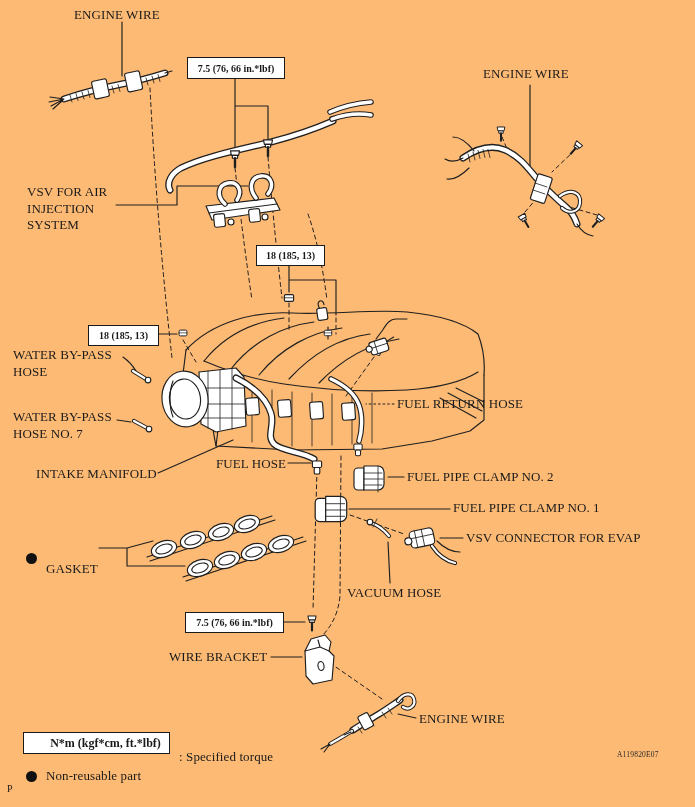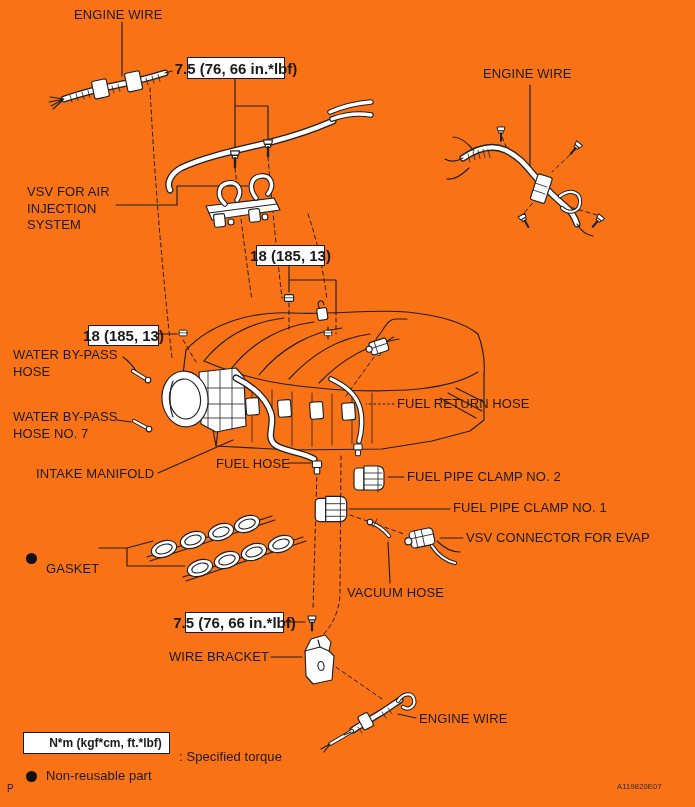--- a/index.html
+++ b/index.html
@@ -1,34 +1,34 @@
 <!DOCTYPE html>
 <html><head>
 <meta charset="utf-8">
 <style>
   html,body{margin:0;padding:0;background:#fff;}
-  .stage{position:relative;width:695px;height:807px;background:#f97316;overflow:hidden;
-         font-family:Liberation Sans, sans-serif;color:#1a1a1a;}
+  .stage{position:relative;width:695px;height:807px;background:#fdba74;overflow:hidden;
+         font-family:Liberation Serif, serif;color:#1a1a1a;}
   #art{position:absolute;left:0;top:0;}
   .ln{fill:none;stroke:#1f1f1f;stroke-width:1.15;stroke-linecap:round;stroke-linejoin:round;}
   .thin{stroke-width:.8;}
   .dash{stroke-dasharray:4 3.4;stroke-width:1;}
   .dot{stroke-dasharray:1.8 2.8;stroke-width:1;}
   .to{fill:none;stroke:#1f1f1f;stroke-width:7;stroke-linecap:round;stroke-linejoin:round;}
   .ti{fill:none;stroke:#ffffff;stroke-width:4.4;stroke-linecap:round;stroke-linejoin:round;}
   .to2{fill:none;stroke:#1f1f1f;stroke-width:5.6;stroke-linecap:round;stroke-linejoin:round;}
   .ti2{fill:none;stroke:#ffffff;stroke-width:3.4;stroke-linecap:round;stroke-linejoin:round;}
   .to3{fill:none;stroke:#1f1f1f;stroke-width:4.2;stroke-linecap:round;stroke-linejoin:round;}
   .ti3{fill:none;stroke:#ffffff;stroke-width:2.2;stroke-linecap:round;stroke-linejoin:round;}
   .wh{fill:#ffffff;stroke:#1f1f1f;stroke-width:1.15;stroke-linejoin:round;}
   .sh{fill:none;stroke:#1f1f1f;stroke-width:2.4;stroke-linecap:round;}
   .lbl{position:absolute;font-size:13px;line-height:16.5px;letter-spacing:.1px;
        white-space:pre-line;color:#1a1a1a;}
   .tq{position:absolute;border:1.4px solid #1a1a1a;background:#fff;display:flex;
-      align-items:center;justify-content:center;font-weight:bold;font-size:15px;
+      align-items:center;justify-content:center;font-weight:bold;font-size:10px;
       white-space:nowrap;color:#1a1a1a;}
   .bullet{display:inline-block;width:11px;height:11px;border-radius:50%;background:#111;
           flex:0 0 auto;}
   .brow{position:absolute;display:flex;align-items:center;gap:9px;}
   .small{position:absolute;font-size:10px;color:#1a1a1a;}
   .code{position:absolute;font-size:7.5px;letter-spacing:.2px;color:#2a2a2a;}
 </style>
 </head>
 <body>
 
@@ -300,15 +300,15 @@
 <div class="brow" style="left:23px;top:721px;">
   <span class="tq" style="position:static;width:127px;height:20px;font-size:12px;padding-left:18px;">N*m (kgf*cm, ft.*lbf)</span>
   <span class="lbl" style="position:static;margin-top:28px;">: Specified torque</span>
 </div>
 <div class="brow" style="left:26px;top:761px;margin-top:7px;">
   <span class="bullet"></span>
   <span class="lbl" style="position:static;">Non-reusable part</span>
 </div>
 
 <div class="small" style="left:7px;top:783px;">P</div>
-<div class="code" style="left:617px;top:750px;margin-top:32px;">A119820E07</div>
+<div class="code" style="left:617px;top:750px;">A119820E07</div>
 
 </div>
 
 </body></html>

